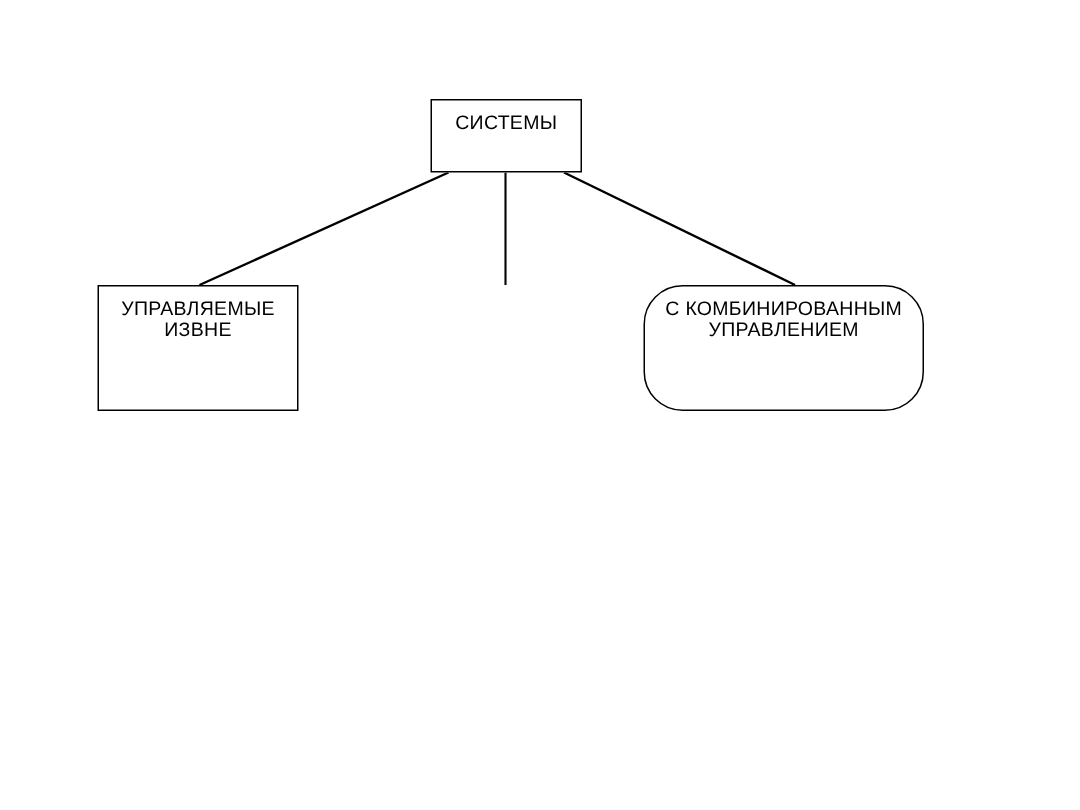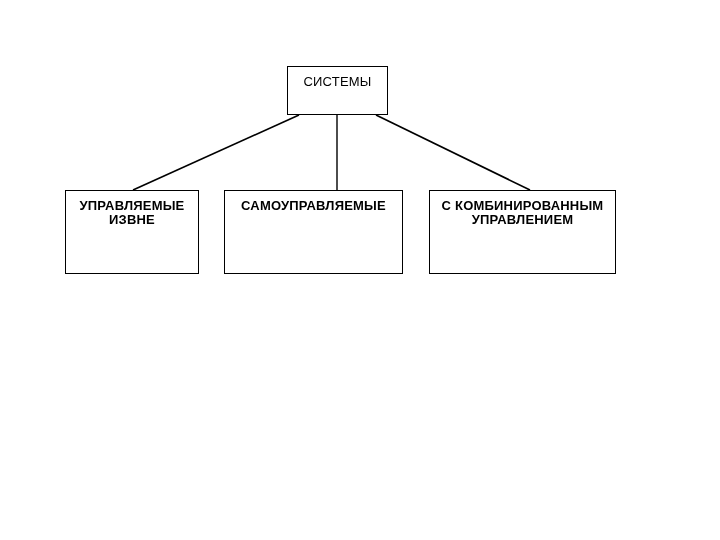--- a/index.html
+++ b/index.html
@@ -46,38 +46,38 @@
     top: 66px;
     width: 101px;
     height: 49px;
   }
   .node-root .node-label {
     padding-top: 8px;
   }
   .node-child {
     top: 190px;
     height: 84px;
-    font-weight: bold;
   }
   .node-child .node-label {
     padding-top: 8px;
     padding-left: 3px;
     padding-right: 3px;
   }
   .node-left {
     left: 65px;
     width: 134px;
   }
   .node-middle {
     left: 224px;
     width: 179px;
   }
   .node-right {
     left: 429px;
     width: 187px;
+    border-radius: 26px;
   }
 </style>
 </head>
 <body>
 
 <div id="canvas">
 
   <svg class="connectors" viewBox="0 0 720 540" width="720" height="540">
     <line x1="299" y1="115" x2="133" y2="190" stroke="#000000" stroke-width="1.6"></line>
     <line x1="337" y1="115" x2="337" y2="190" stroke="#000000" stroke-width="1.4"></line>
@@ -86,22 +86,19 @@
 
   <div class="node node-root">
     <span class="node-label">СИСТЕМЫ</span>
   </div>
 
   <div class="node node-child node-left">
     <span class="node-label">УПРАВЛЯЕМЫЕ
 ИЗВНЕ</span>
   </div>
 
-  <div class="node node-child node-middle">
-    <span class="node-label">САМОУПРАВЛЯЕМЫЕ</span>
-  </div>
 
   <div class="node node-child node-right">
     <span class="node-label">С КОМБИНИРОВАННЫМ
 УПРАВЛЕНИЕМ</span>
   </div>
 
 </div>
 
 </body></html>

